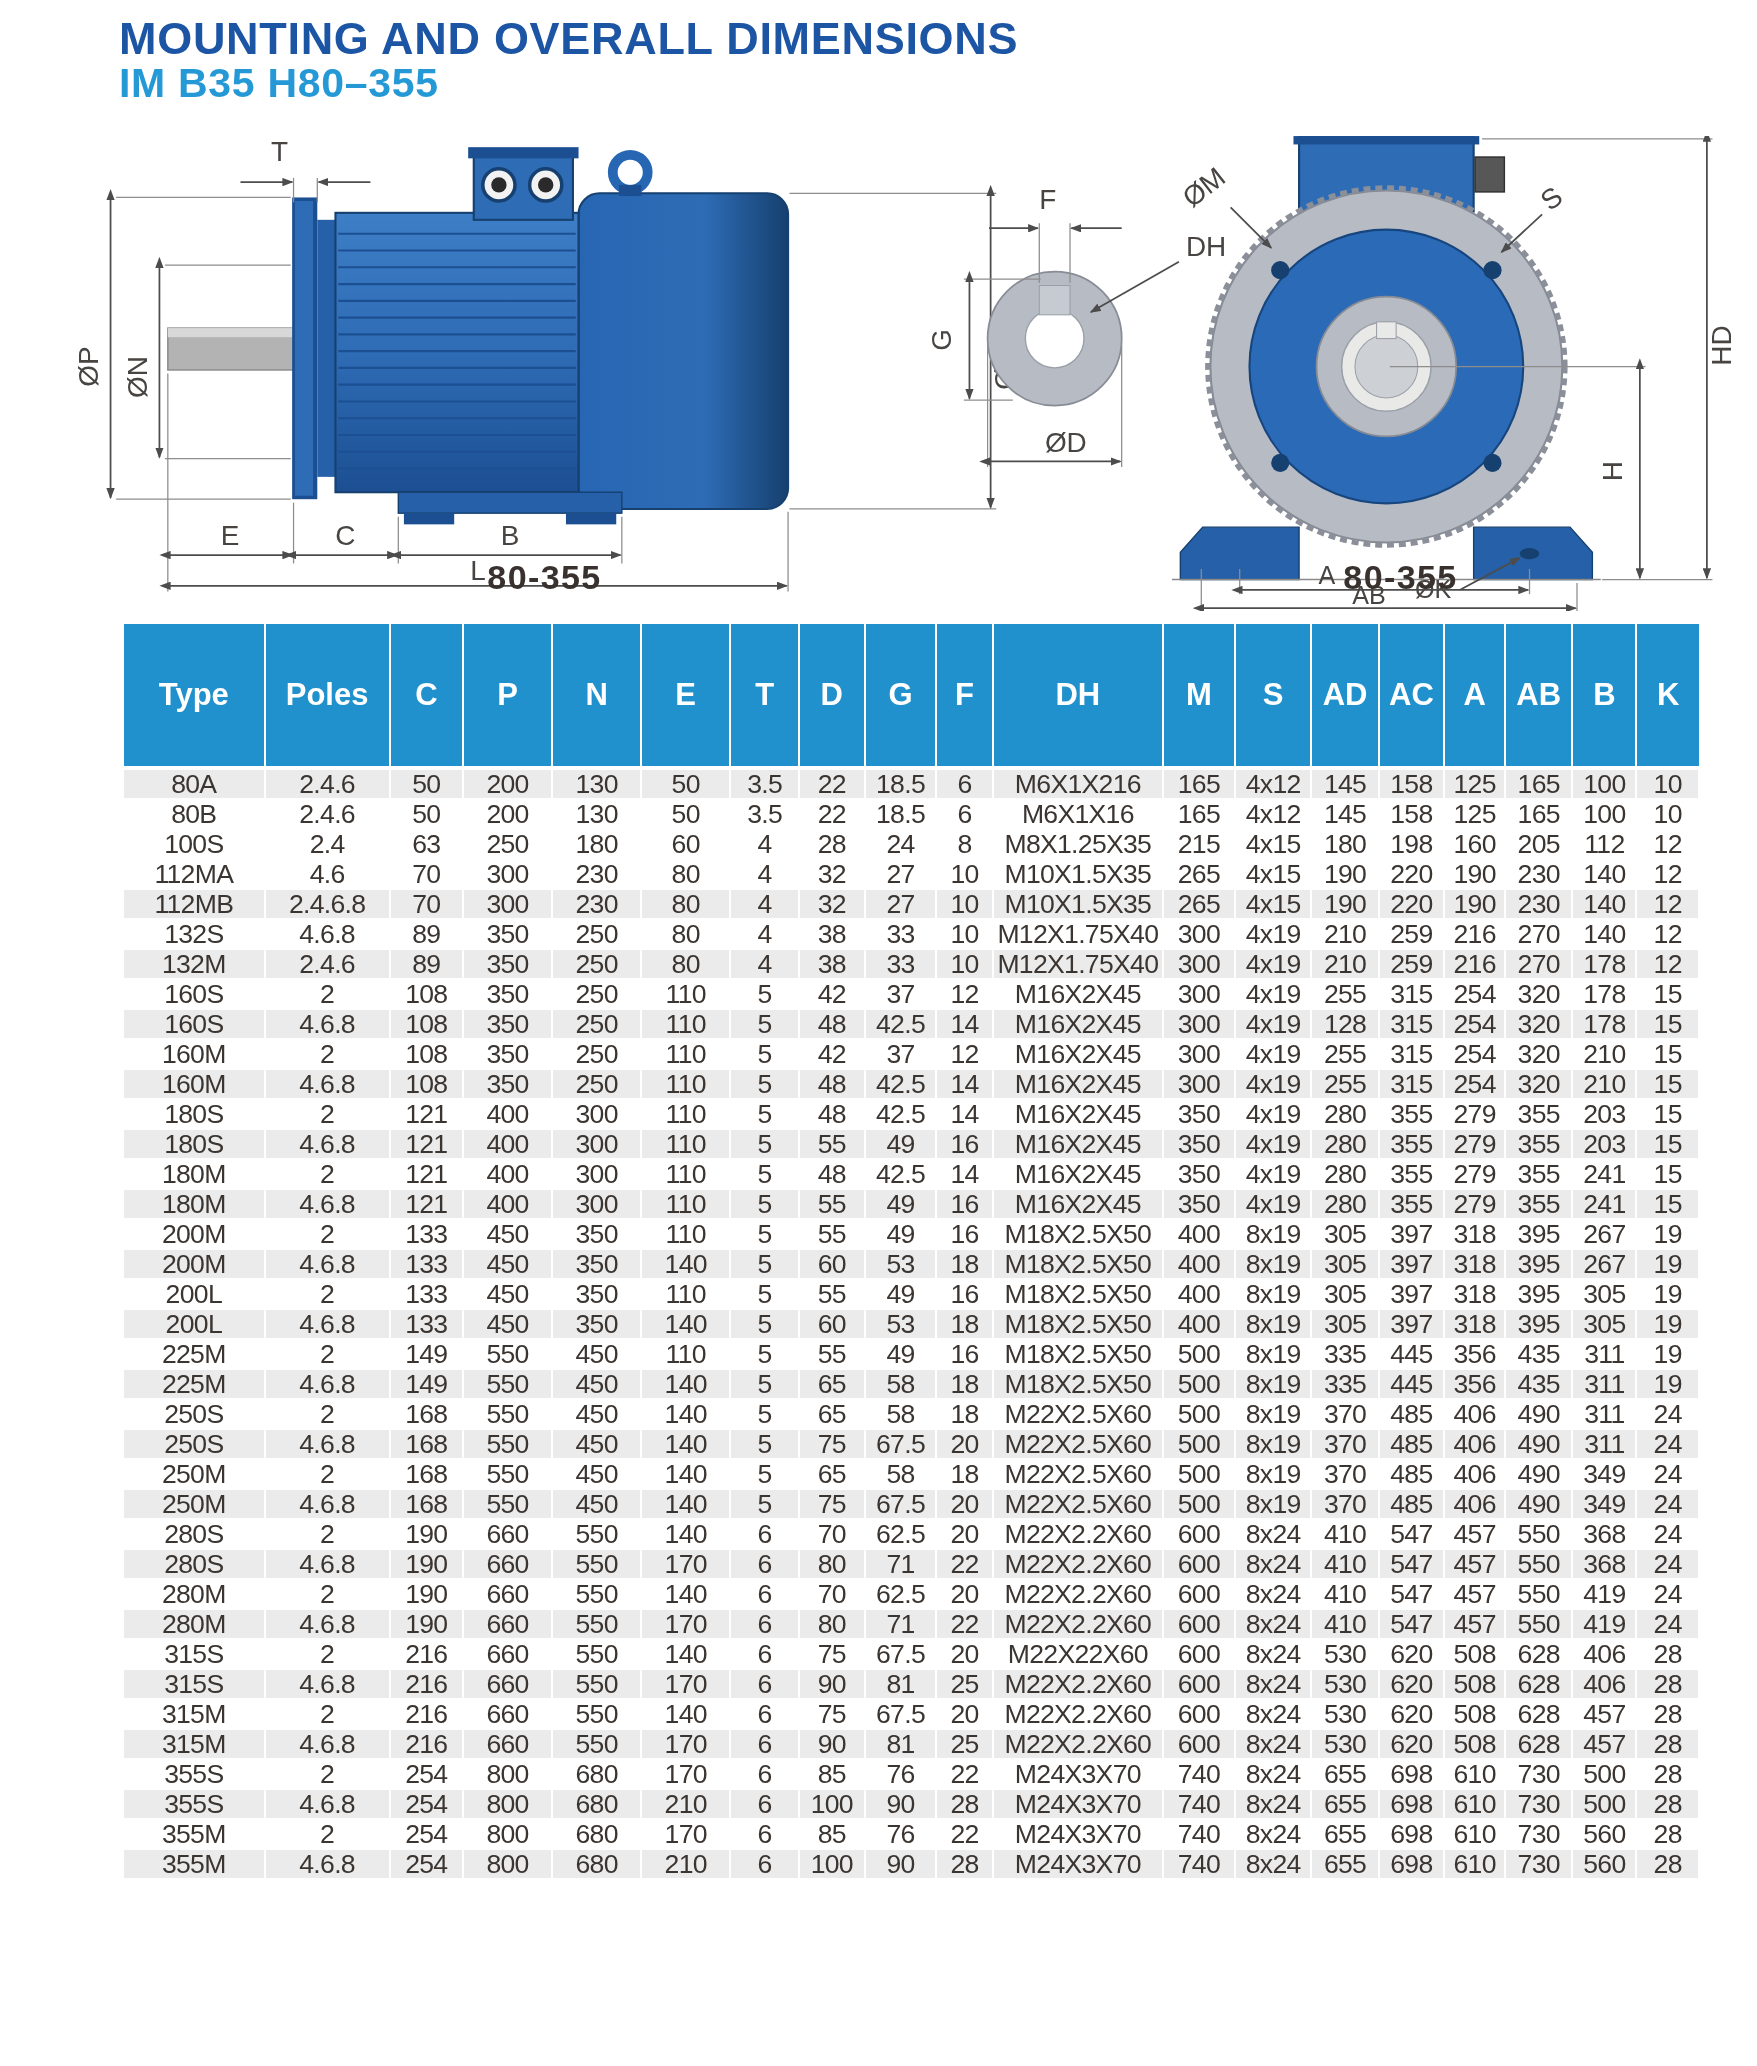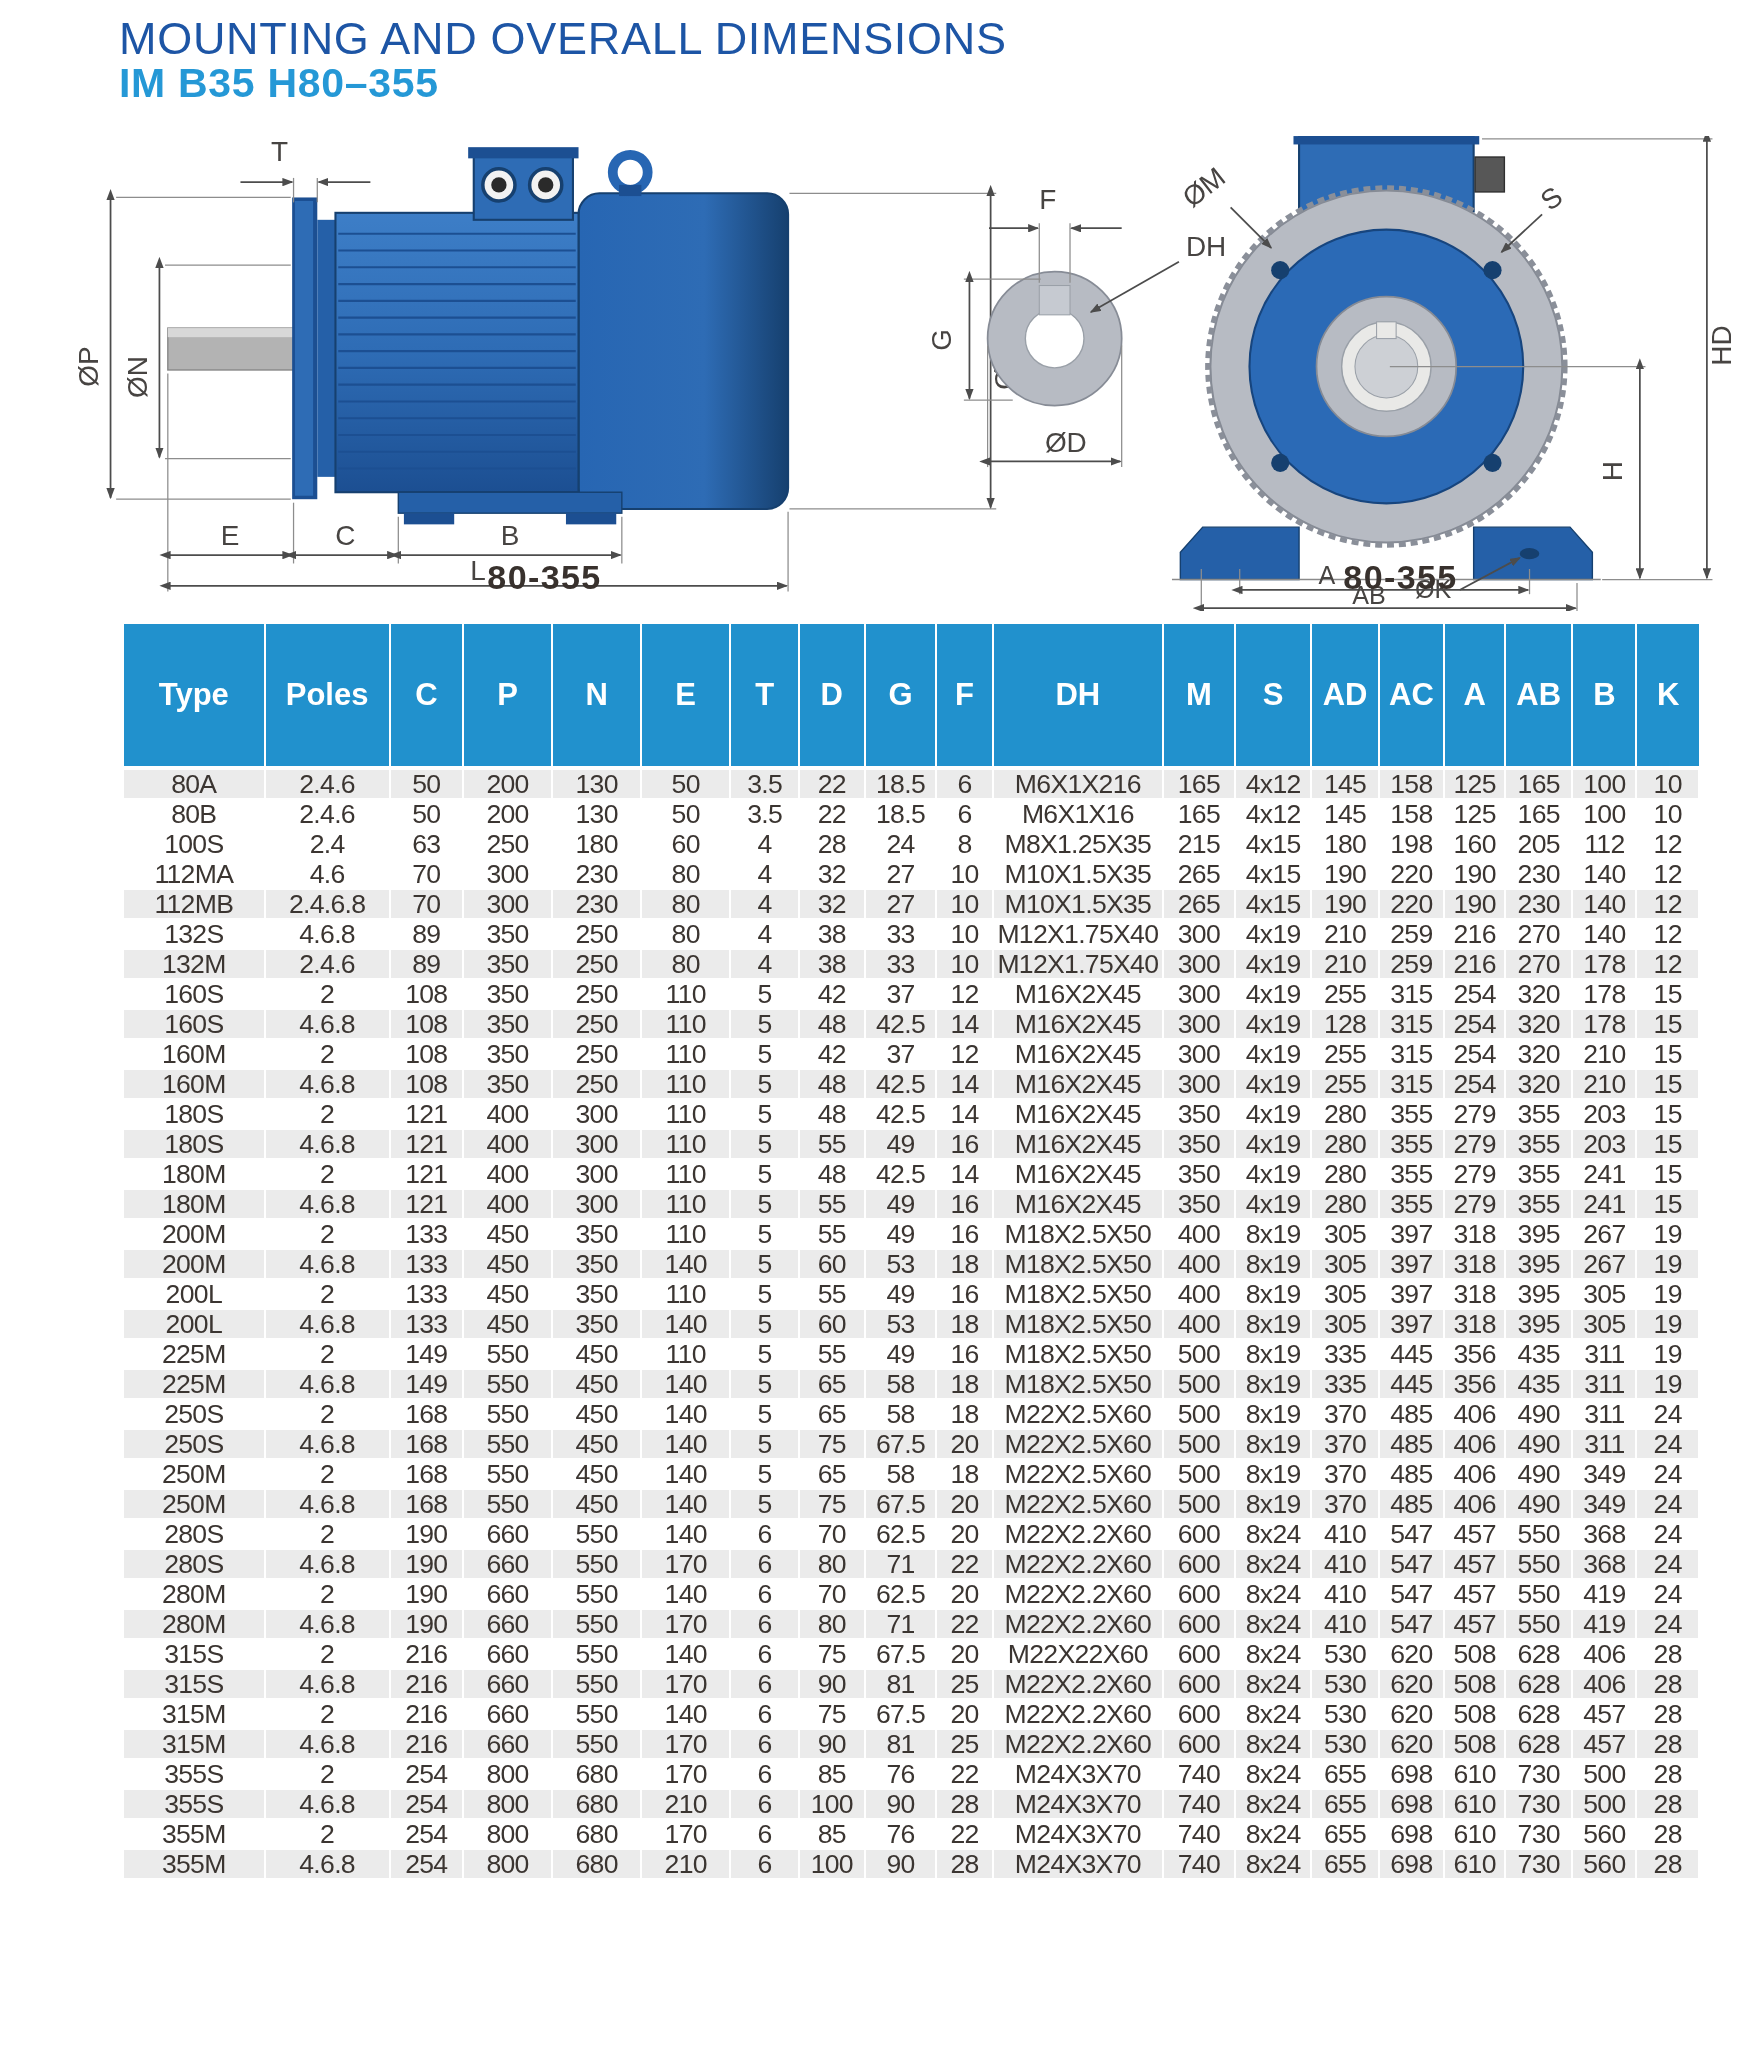--- a/index.html
+++ b/index.html
@@ -1,21 +1,21 @@
 <!DOCTYPE html>
 <html style="font-size:11.2px"><head>
 <meta charset="utf-8">
 <style>
   html,body{margin:0;padding:0;background:#888;}
   .page{
     position:relative;width:1757px;height:2066px;background:#ffffff;
     font-family:"Liberation Sans", sans-serif;overflow:hidden;
   }
   .title{
-    position:absolute;left:119px;top:12.6px;font-size:45px;font-weight:400;
+    position:absolute;left:119px;top:12.6px;font-size:45px;font-weight:700;
     color:#1d55a5;letter-spacing:0.7px;white-space:nowrap;
   }
   .subtitle{
     position:absolute;left:119px;top:60px;font-size:41px;font-weight:800;
     color:#2598d6;letter-spacing:0.7px;white-space:nowrap;
   }
   .drawing{position:absolute;}
   .caption{
     position:absolute;top:558px;width:335px;text-align:center;
     font-size:34px;font-weight:700;color:#38312d;letter-spacing:1.4px;

